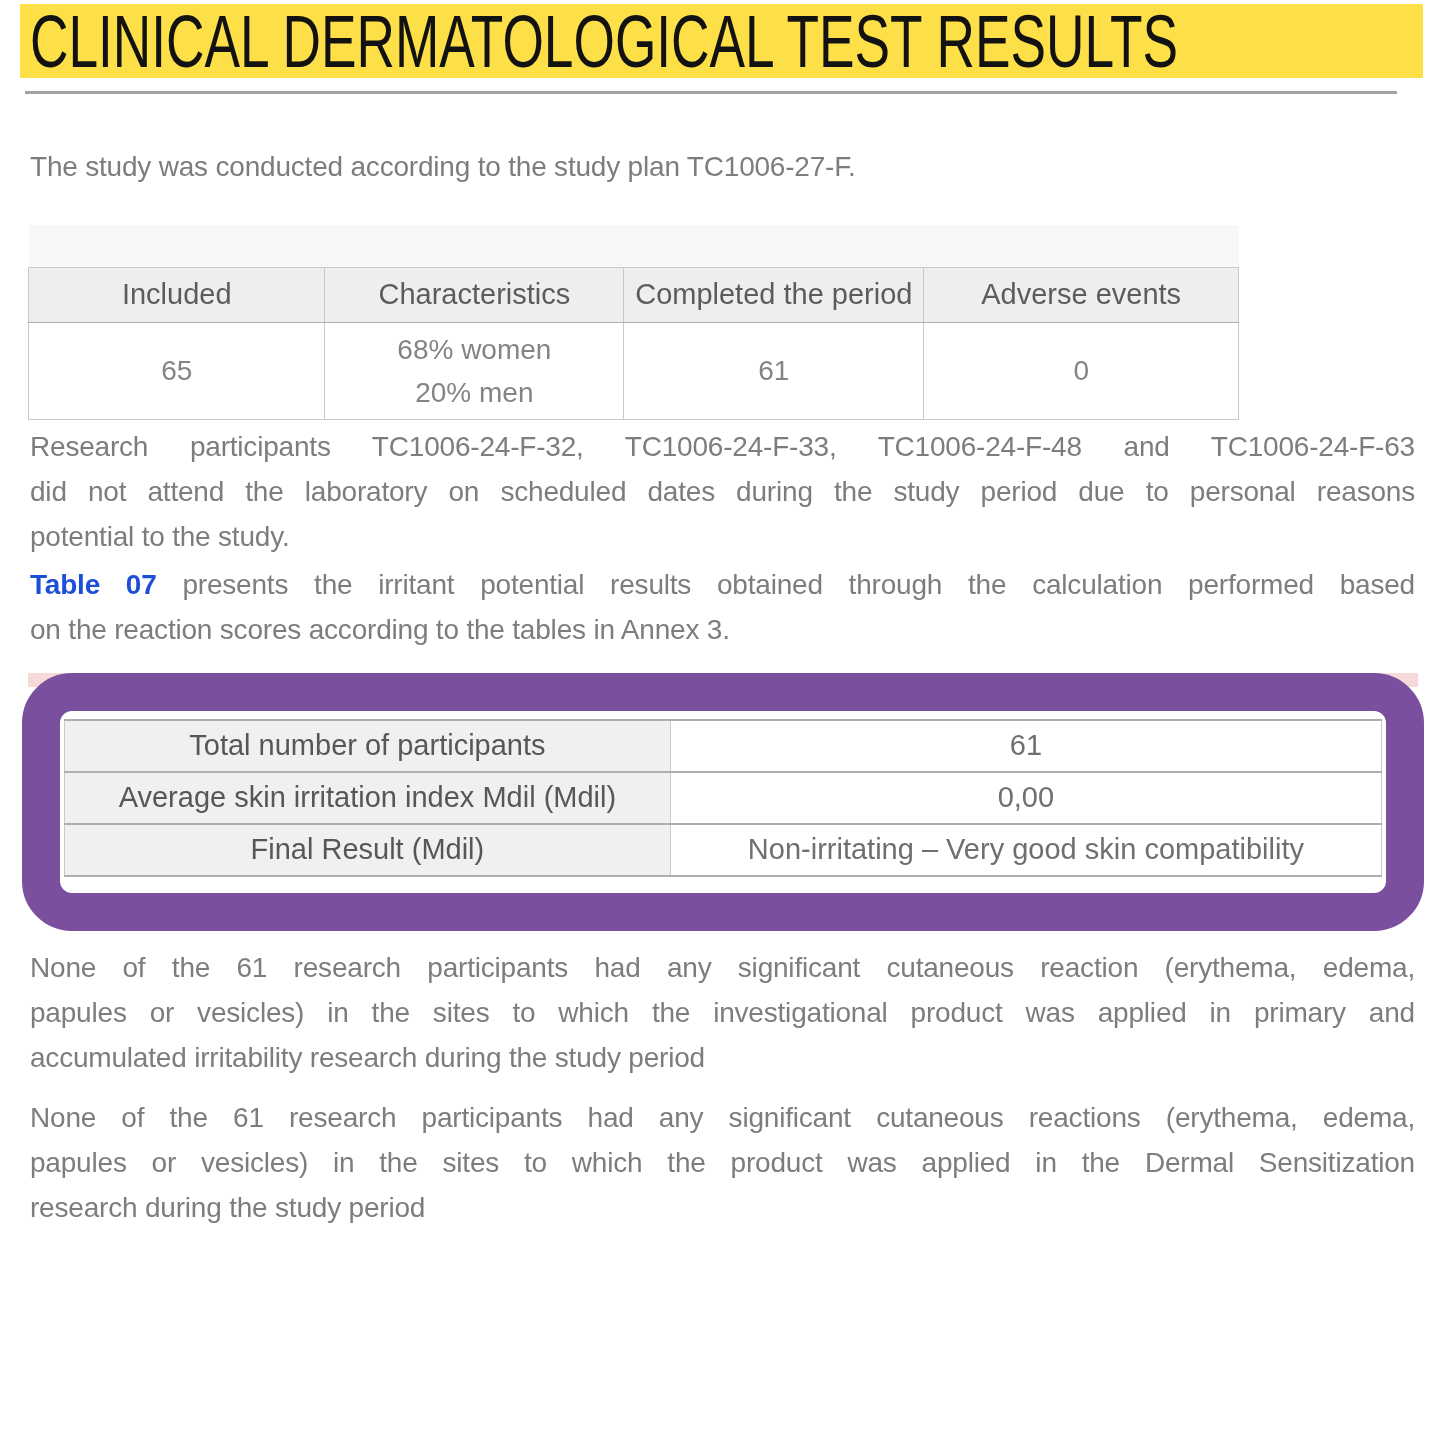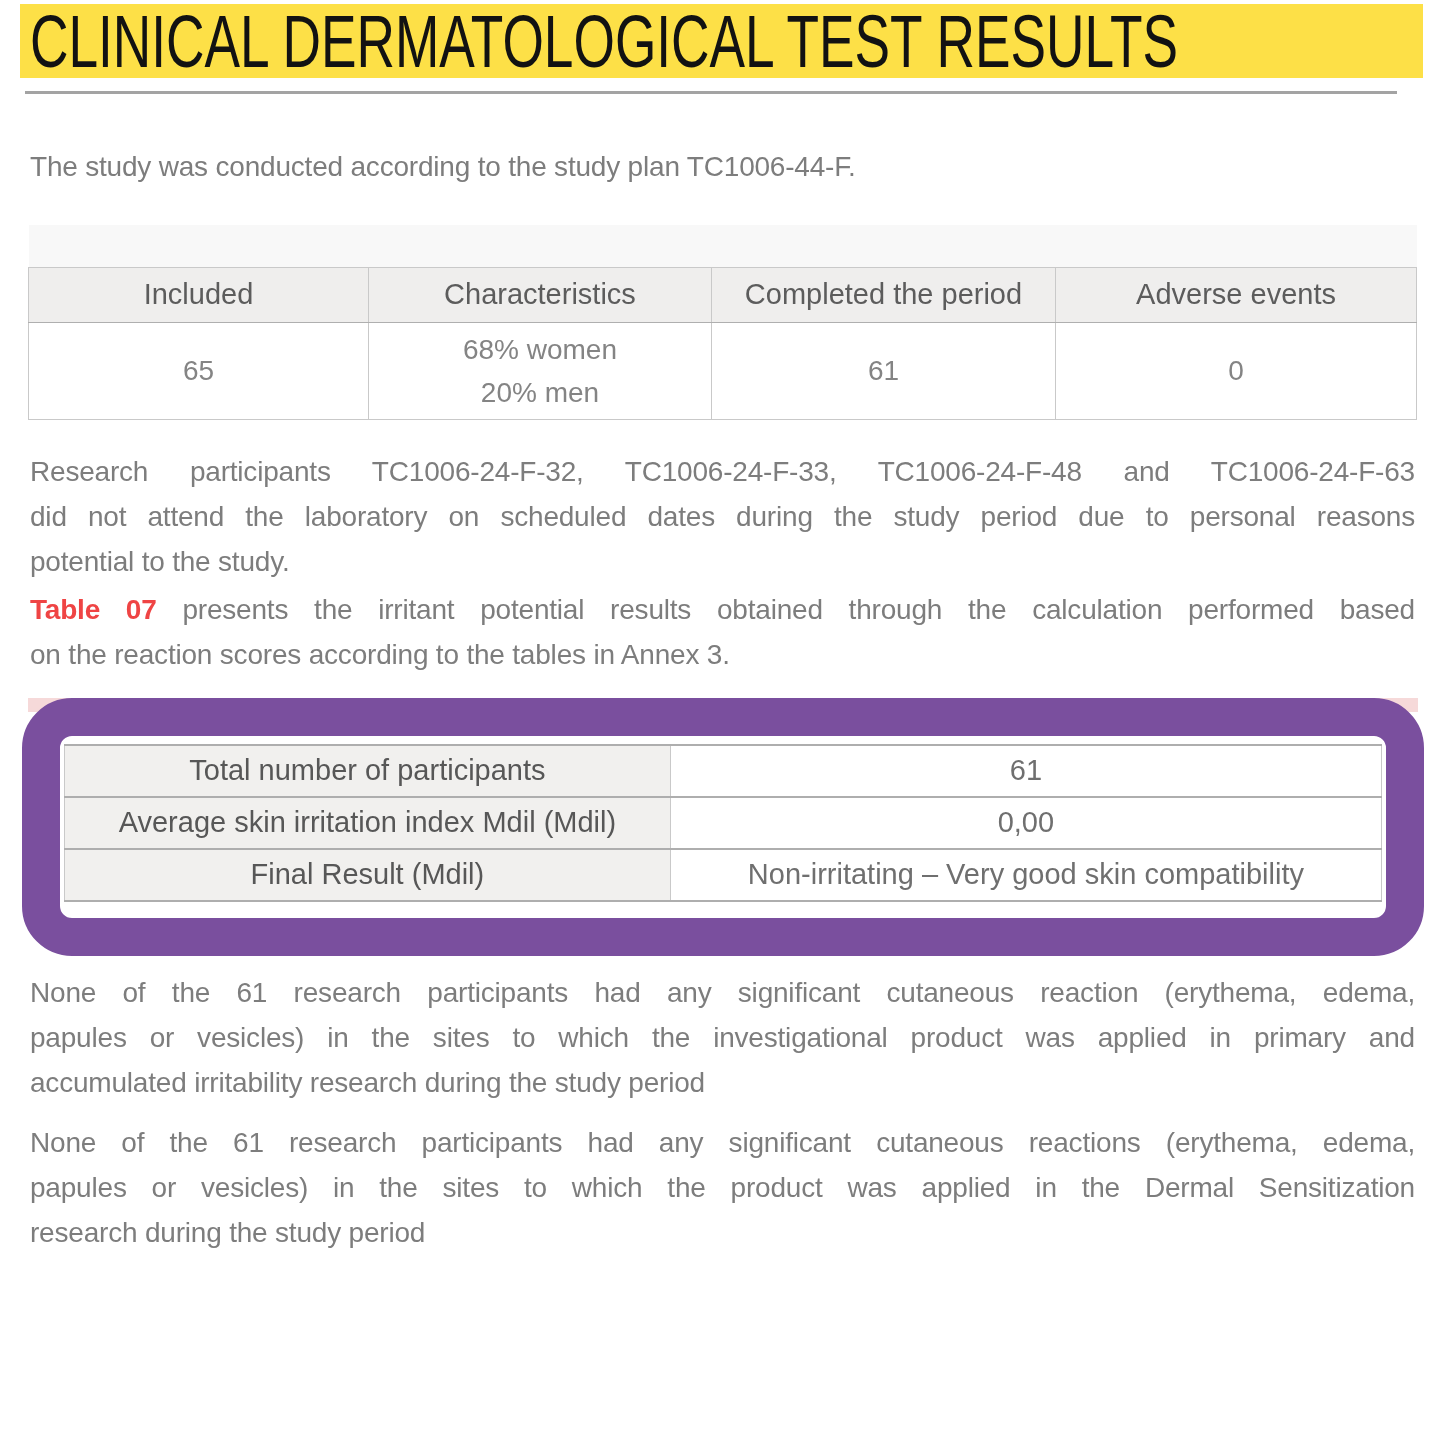--- a/index.html
+++ b/index.html
@@ -42,32 +42,32 @@
   
   .para {
     margin: 0 30px;
     color: #7d7d7d;
     font-size: 28px;
     line-height: 45px;
     letter-spacing: -0.2px;
   }
   .jline { text-align: justify; text-align-last: justify; }
   .jline.last { text-align: justify; text-align-last: auto; }
-  .lead-bold { font-weight: bold; color: #ef4444; }
+  .lead-bold { font-weight: bold; color: #1d4ed8; }
   .p-intro { margin-top: 50px; }
   .p-completed { margin-top: 66px; }
-  .p-dropouts { margin-top: 29px; }
+  .p-dropouts { margin-top: 4px; }
   .p-table07 { margin-top: 3px; }
   .p-none1 { margin-top: 14px; }
   .p-none2 { margin-top: 15px; }
 
   
   .summary-table {
     border-collapse: collapse;
-    width: 1389px;
+    width: 1211px;
     margin: 36px 0 0 28px;
     table-layout: fixed;
   }
   .summary-table .caption-row td {
     background: #f8f8f8;
     height: 42px;
     border: none;
   }
   .summary-table th {
     height: 55px;
@@ -141,21 +141,21 @@
 </head>
 <body>
 
 <div class="page">
 
   <div class="title-band">
     <div class="title-text">CLINICAL DERMATOLOGICAL TEST RESULTS</div>
   </div>
   <div class="title-rule"></div>
 
-  <div class="para p-intro">The study was conducted according to the study plan TC1006-44-F.</div>
+  <div class="para p-intro">The study was conducted according to the study plan TC1006-27-F.</div>
 
   <table class="summary-table">
     <colgroup>
       <col class="col-1">
         <col class="col-2">
         <col class="col-3">
         <col class="col-4">
     </colgroup>
     <tbody>
       <tr class="caption-row">

